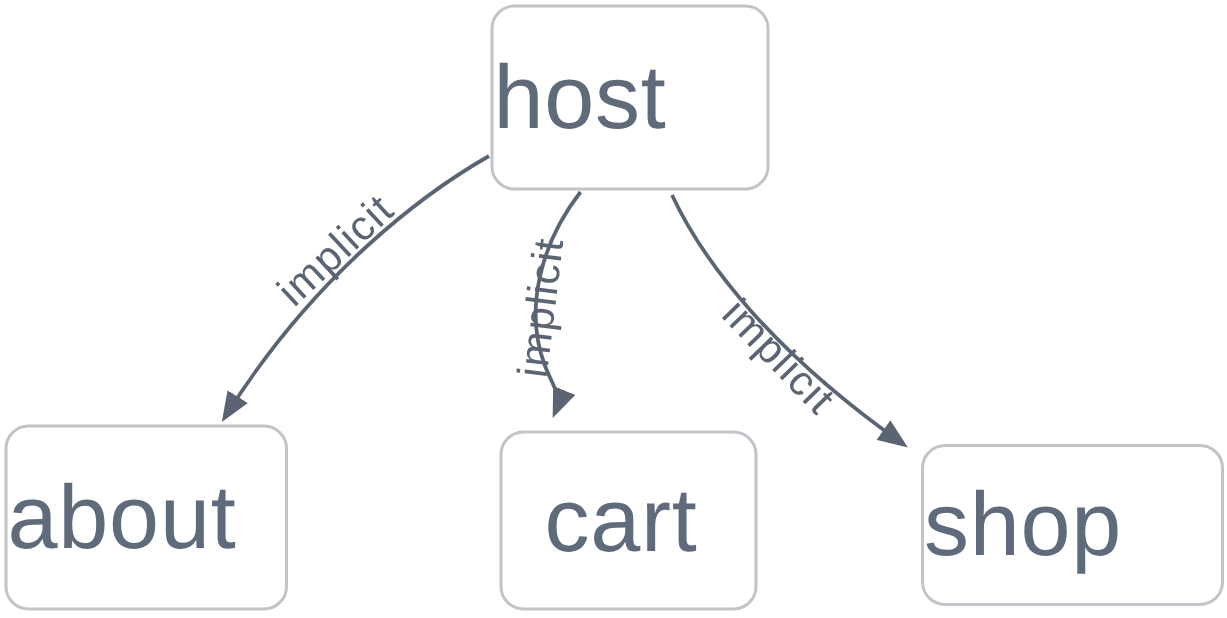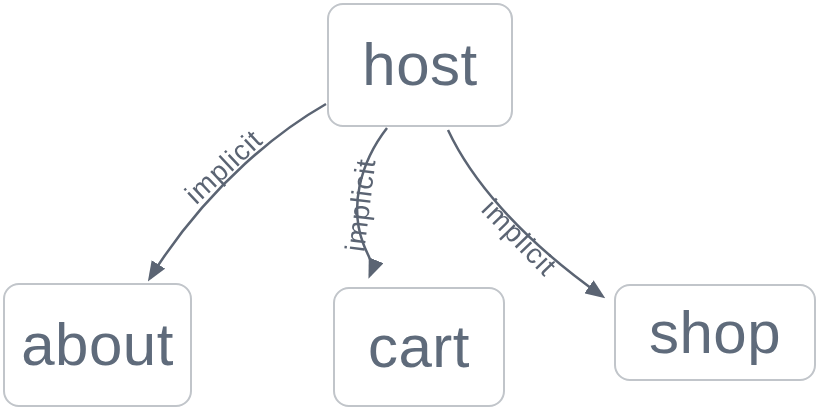--- a/index.html
+++ b/index.html
@@ -16,34 +16,33 @@
     overflow: hidden;
   }
   .node {
     position: absolute;
     box-sizing: border-box;
     background: #ffffff;
     border: 2px solid #c1c5ca;
     border-radius: 16px;
     display: flex;
     align-items: center;
-    justify-content: center;
     cursor: pointer;
   }
   .node .node-label {
     color: #5f6b7b;
     font-size: 60px;
     line-height: 1;
     letter-spacing: 0.5px;
     user-select: none;
   }
   #node-host  { left: 327px; top: 3px;   width: 186px; height: 124px; }
   #node-about { left: 3px;   top: 283px; width: 189px; height: 124px; }
-  #node-cart  { left: 333px; top: 287px; width: 172px; height: 120px; }
-  #node-shop  { left: 614px; top: 284px; width: 202px; height: 97px; }
+  #node-cart  { left: 333px; top: 287px; width: 172px; height: 120px; padding-left: 28px; }
+  #node-shop  { left: 614px; top: 296px; width: 202px; height: 108px; }
 
   svg.edges {
     position: absolute;
     left: 0; top: 0;
     width: 818px;
     height: 412px;
     pointer-events: none;
   }
   svg.edges path.edge {
     fill: none;

